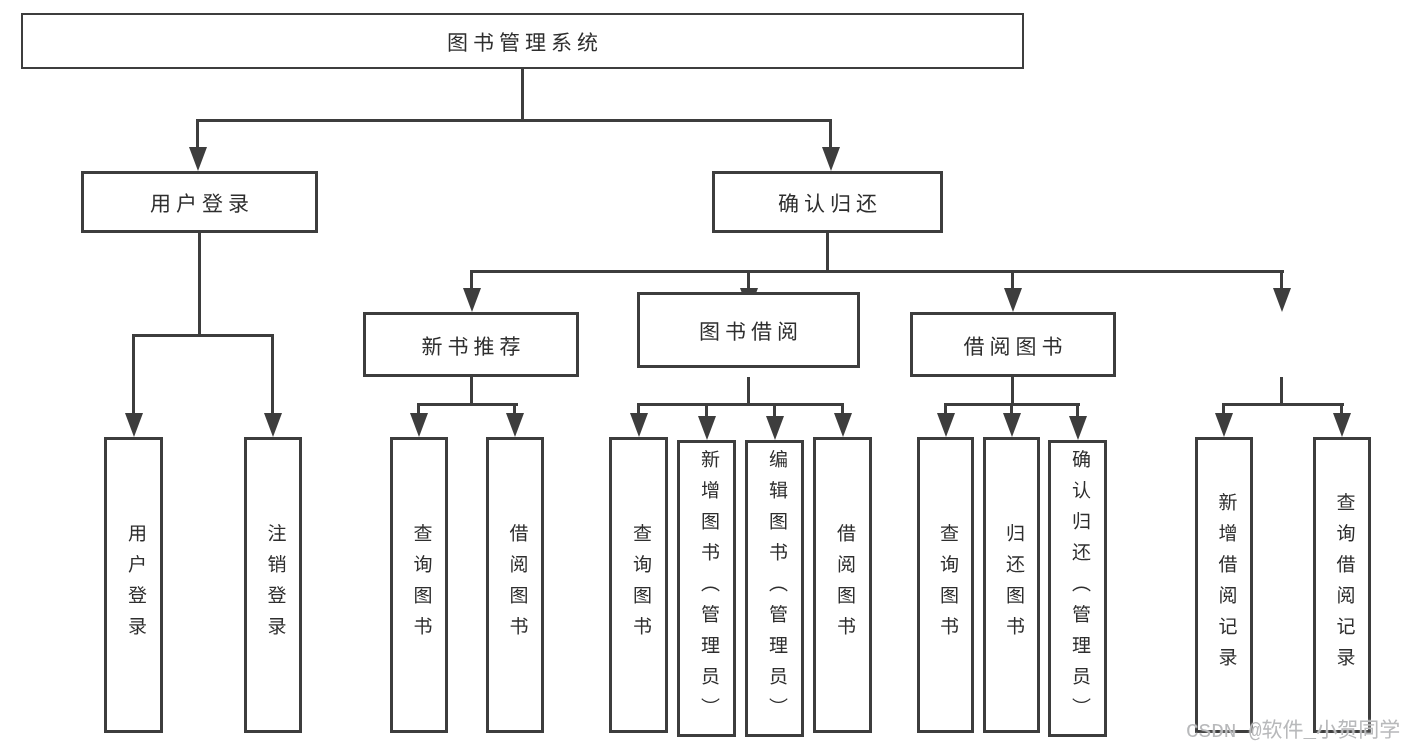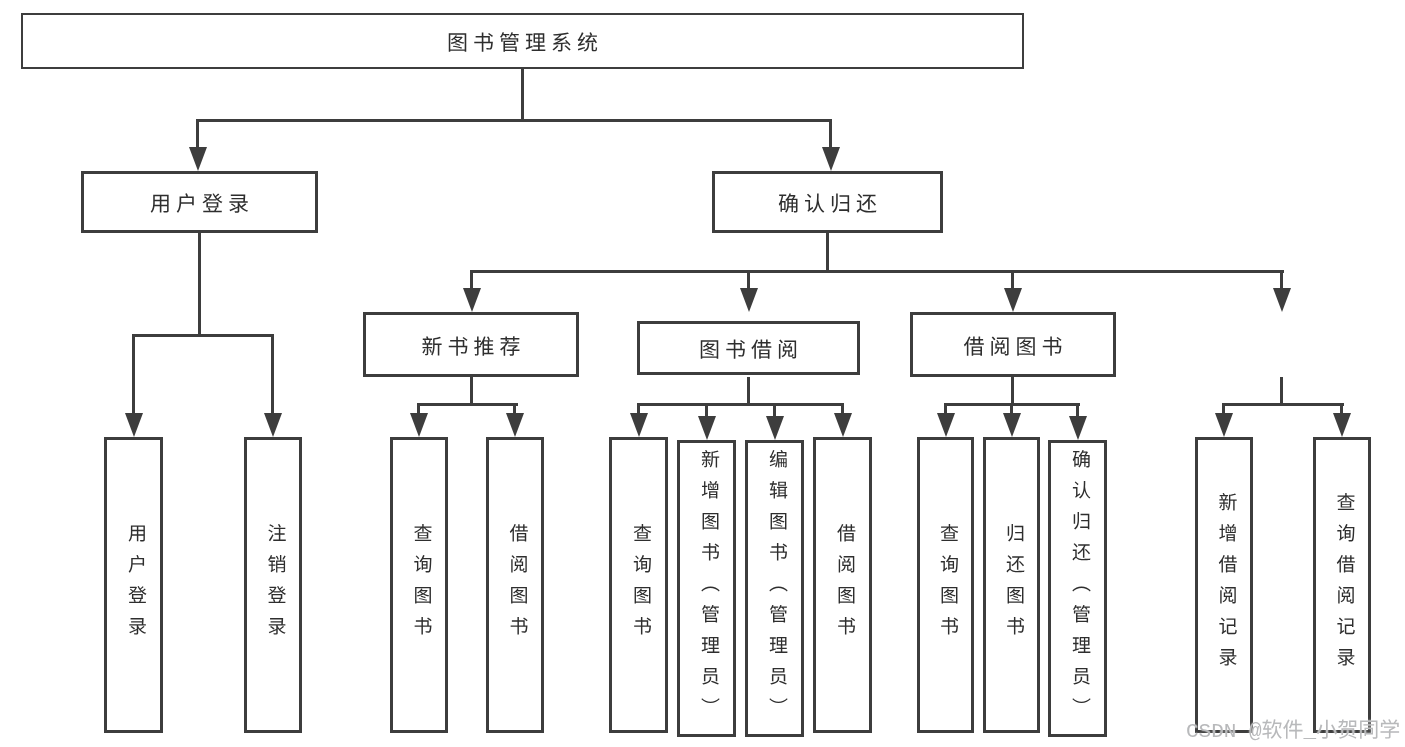--- a/index.html
+++ b/index.html
@@ -55,21 +55,21 @@
   <div class="hbox" style="left:81px;top:171px;width:237px;height:62px">
     <span class="lbl">用户登录</span>
   </div>
   <div class="hbox" style="left:712px;top:171px;width:231px;height:62px">
     <span class="lbl">确认归还</span>
   </div>
 
   <div class="hbox" style="left:363px;top:312px;width:216px;height:65px">
     <span class="lbl">新书推荐</span>
   </div>
-  <div class="hbox" style="left:637px;top:321px;width:223px;height:54px">
+  <div class="hbox" style="left:637px;top:292px;width:223px;height:76px">
     <span class="lbl">图书借阅</span>
   </div>
   <div class="hbox" style="left:910px;top:312px;width:206px;height:65px">
     <span class="lbl">借阅图书</span>
   </div>
 
   <div class="vbox" style="left:104px;top:437px;width:59px;height:296px">
     <span class="lbl">用户登录</span>
   </div>
   <div class="vbox" style="left:244px;top:437px;width:58px;height:296px">

